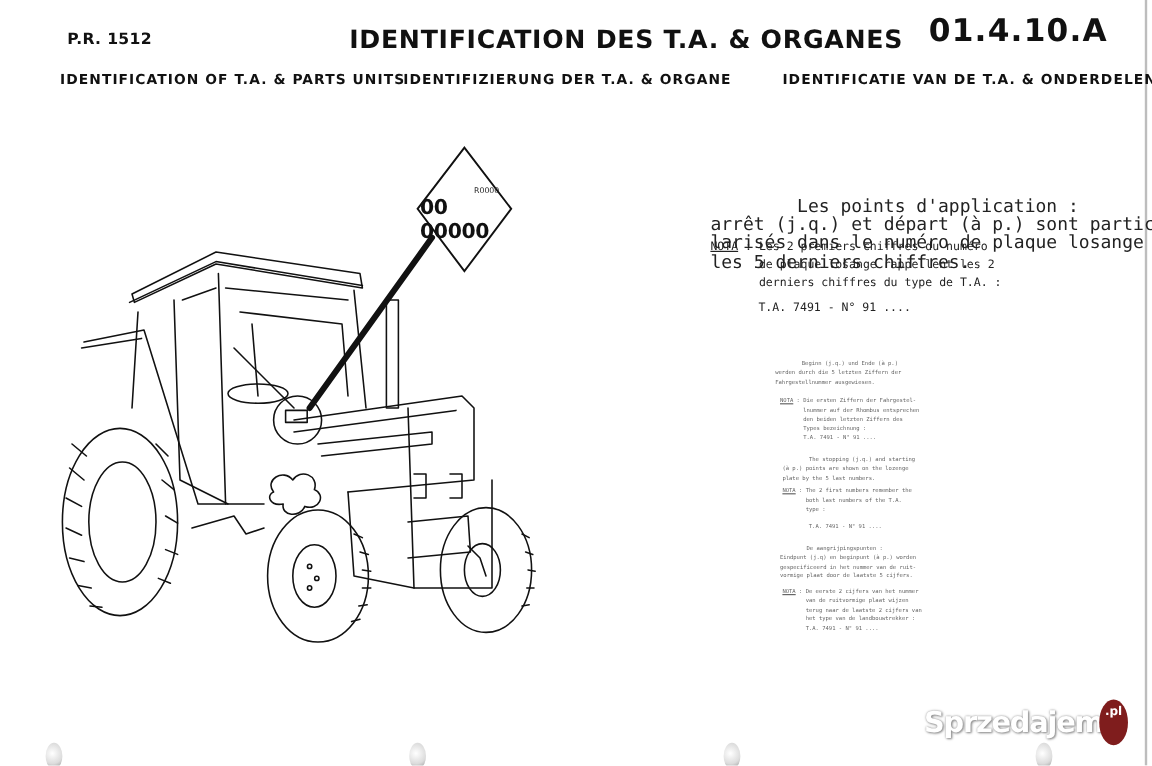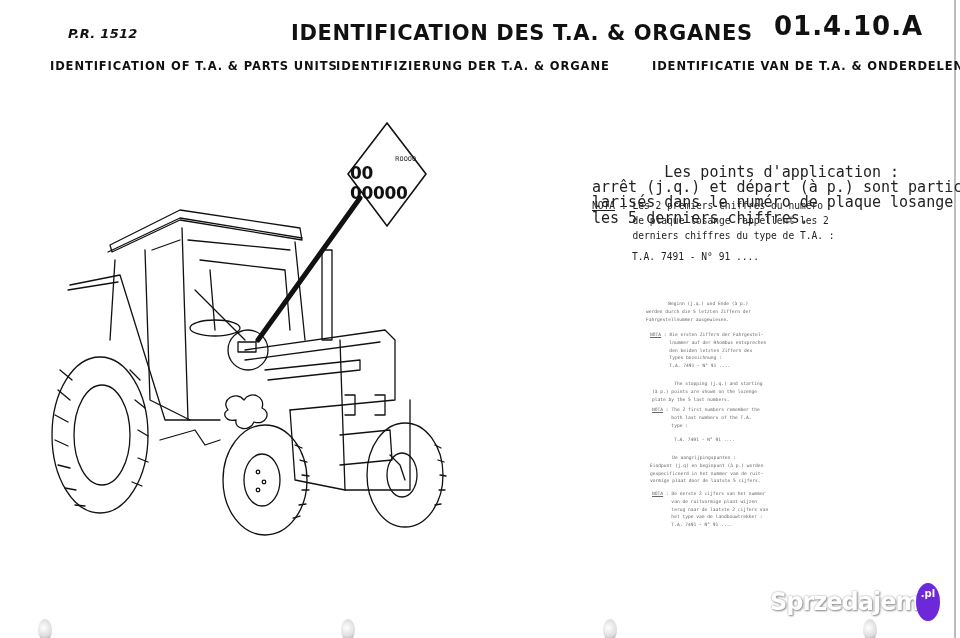--- a/index.html
+++ b/index.html
@@ -3,21 +3,21 @@
   <meta charset="utf-8">
   <style>
     html, body { margin: 0; padding: 0; }
     body {
       width: 960px; height: 638px; position: relative; overflow: hidden;
       background: #ffffff; color: #111111;
       font-family: "DejaVu Sans", sans-serif;
     }
     .page-edge { position: absolute; left: 954px; top: 0; width: 2px; height: 638px; background: #bdbdbd; }
     .hdr { position: absolute; font-weight: bold; white-space: nowrap; }
-    #pr { left: 68px; top: 26px; font-size: 13px; letter-spacing: 0.3px; font-style: italic; }
+    #pr { left: 56px; top: 26px; font-size: 13px; letter-spacing: 0.3px; }
     #title { left: 291px; top: 21px; font-size: 21px; letter-spacing: 0.6px; }
     #code { left: 774px; top: 11px; font-size: 26px; letter-spacing: 1px; }
     .sub { position: absolute; top: 59px; font-size: 11.5px; font-weight: bold; letter-spacing: 0.9px; white-space: nowrap; text-align: center; }
     #sub-en { left: 50px; }
     #sub-de { left: 336px; }
     #sub-nl { left: 652px; }
 
     .mono { font-family: "DejaVu Sans Mono", monospace; color: #222; }
     .fr-block { position: absolute; left: 592px; top: 125px; font-size: 15px; line-height: 15.2px; white-space: pre; margin-top: 40px; }
     .fr-note { position: absolute; left: 592px; top: 198px; font-size: 9.6px; line-height: 15.2px; white-space: pre; }
@@ -33,21 +33,21 @@
     .plate-big { position: absolute; left: 4px; top: 42px; font-size: 17px; font-weight: bold; font-family: "DejaVu Sans", sans-serif; letter-spacing: -0.3px; }
 
     .tractor { position: absolute; left: 40px; top: 190px; width: 420px; height: 360px; }
 
     .hole { position: absolute; top: 619px; width: 14px; height: 22px; border-radius: 50%;
       background: radial-gradient(circle at 40% 40%, #ffffff 0%, #dcdcdc 55%, #8a8a8a 100%); }
     .watermark { position: absolute; left: 770px; top: 588px; font-size: 24px; font-weight: bold; color: #ffffff;
       font-family: "DejaVu Sans", sans-serif; letter-spacing: -1px;
       text-shadow: 0 0 2px #9a9a9a, 1px 1px 2px #8a8a8a; }
     .wm-badge { position: absolute; left: 916px; top: 583px; width: 24px; height: 38px; border-radius: 50%;
-      background: #6d28d9; color: #fff; font-size: 10px; font-weight: bold; text-align: center; line-height: 22px;
+      background: #7f1d1d; color: #fff; font-size: 10px; font-weight: bold; text-align: center; line-height: 22px;
       font-family: "DejaVu Sans", sans-serif; }
   </style>
 </head>
 <body>
 
 <div class="page-edge"></div>
 
 <div class="hdr" id="pr">P.R. 1512</div>
 <div class="hdr" id="title">IDENTIFICATION DES T.A. &amp; ORGANES</div>
 <div class="hdr" id="code">01.4.10.A</div>

